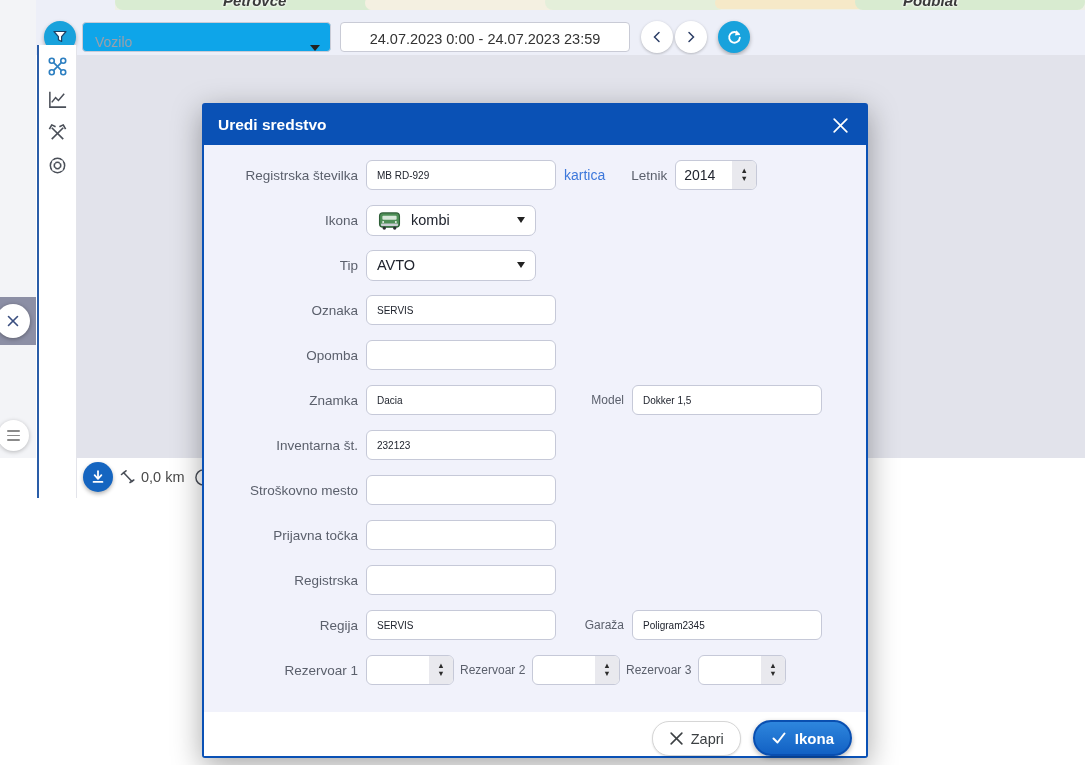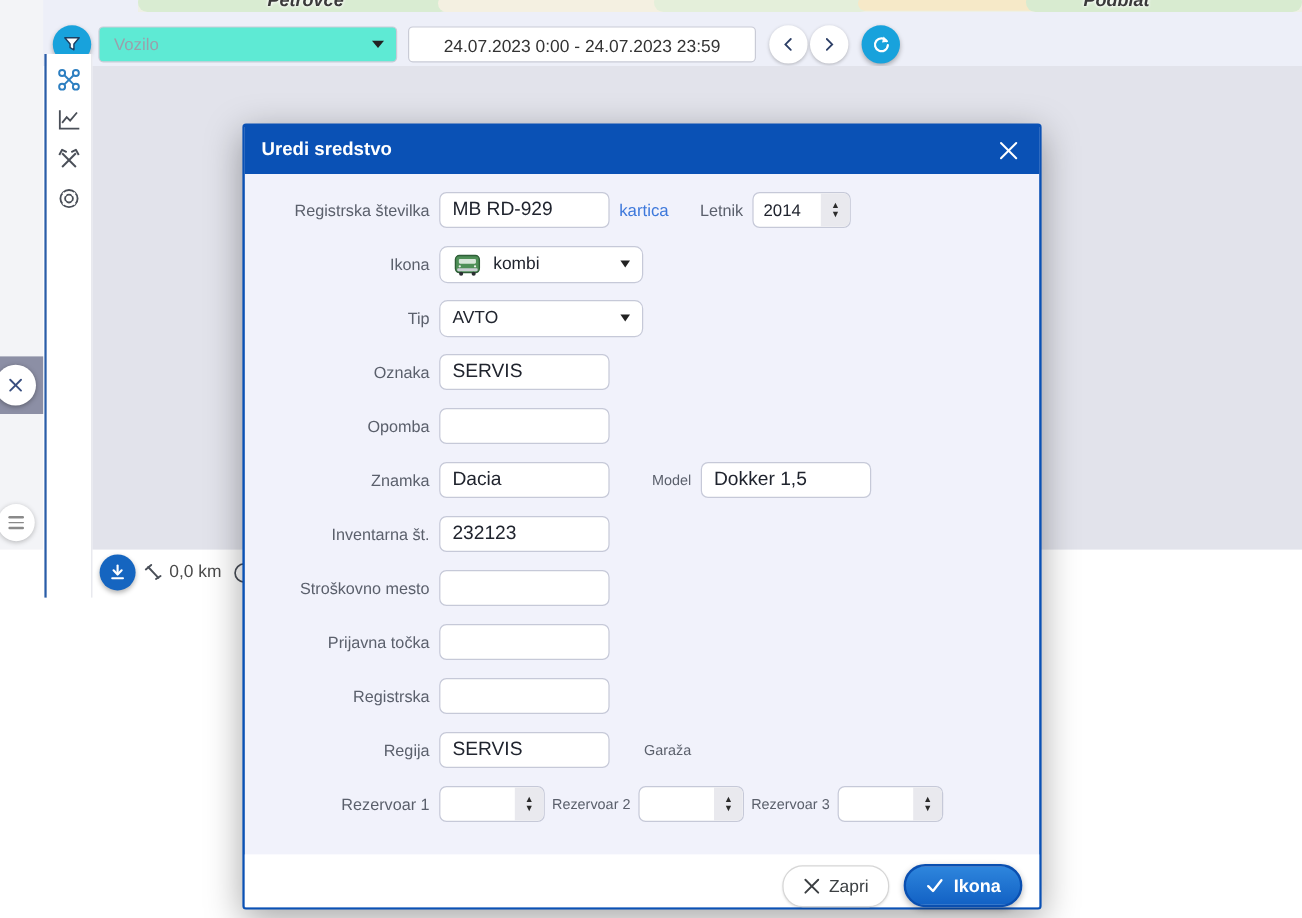--- a/index.html
+++ b/index.html
@@ -12,22 +12,22 @@
   .blob{position:absolute;border-radius:8px;}
   .map-label{position:absolute;top:-8px;font-size:15px;font-weight:bold;color:#3a3a3a;
              text-shadow:0 0 3px #fff,0 0 3px #fff;white-space:nowrap;}
 
   
   #top-region{left:0;top:0;width:1085px;height:55px;background:#edeff8;}
   #toolbar{left:0;top:10px;width:1085px;height:36px;}
   .circle-btn{position:absolute;border-radius:50%;display:flex;align-items:center;justify-content:center;
               box-shadow:0 1px 3px rgba(0,0,0,.25);cursor:pointer;}
   #filter-btn{left:44px;top:11px;width:32px;height:32px;background:#18a2dc;box-shadow:0 2px 4px rgba(0,0,0,.3);}
-  #vehicle-box{left:82px;top:12px;width:249px;height:30px;background:#5eead4;border:1px solid #c9cbd6;
-               border-radius:4px;display:flex;align-items:center;box-sizing:border-box;padding:0 10px;}
+  #vehicle-box{left:82px;top:12px;width:249px;height:30px;background:#0ea5e9;border:1px solid #c9cbd6;
+               border-radius:4px;display:flex;align-items:flex-end;box-sizing:border-box;padding:0 10px;}
   #vehicle-box input{border:none;outline:none;flex:1;font-size:14px;color:#333;background:transparent;
                font-family:inherit;}
   #vehicle-box input::placeholder{color:#9aa0ab;}
   .caret-down{width:0;height:0;border-left:5px solid transparent;border-right:5px solid transparent;
               border-top:6px solid #222;}
   #date-box{left:340px;top:12px;width:290px;height:30px;background:#fff;border:1px solid #c9cbd6;
             border-radius:4px;display:flex;align-items:center;box-sizing:border-box;padding:0 11px;gap:8px;flex-direction:column;}
   #date-box .dtext{font-size:14.5px;color:#333;flex:1;text-align:center;white-space:nowrap;}
   .caret-small{width:0;height:0;border-left:5px solid transparent;border-right:5px solid transparent;
                border-top:5px solid #556;}
@@ -63,22 +63,22 @@
   
   #modal{left:202px;top:103px;width:666px;height:655px;background:#f1f2fb;border:2px solid #0a51b5;
          border-radius:3px;box-sizing:border-box;box-shadow:0 8px 30px rgba(0,0,0,.35);
          display:flex;flex-direction:column;}
   #modal-header{height:40px;background:#0a51b5;display:flex;align-items:center;padding:0 14px;flex:0 0 auto;}
   #modal-title{color:#fff;font-size:15.5px;font-weight:bold;flex:1;}
   #modal-close{width:24px;height:24px;display:flex;align-items:center;justify-content:center;cursor:pointer;}
   #modal-body{flex:1;padding:15px 0 0 8px;}
   .row{display:flex;align-items:center;height:30px;margin-bottom:15px;}
   .lbl{width:146px;text-align:right;margin-right:8px;font-size:13.5px;color:#5b606c;white-space:nowrap;flex:0 0 auto;}
-  .txt{width:142px;height:30px;box-sizing:border-box;border:1px solid #c6c9d8;border-radius:6px;
-       background:#fff;padding:0 10px;font-size:16px;color:#20242e;font-family:inherit;outline:none;flex:0 0 auto;}
+  .txt{width:190px;height:30px;box-sizing:border-box;border:1px solid #c6c9d8;border-radius:6px;
+       background:#fff;padding:0 10px;font-size:10px;color:#20242e;font-family:inherit;outline:none;flex:0 0 auto;}
   .lbl2{width:62px;text-align:right;margin-left:6px;margin-right:8px;font-size:12px;color:#5b606c;
         white-space:nowrap;flex:0 0 auto;}
   .link{margin-left:8px;font-size:14px;color:#3d78db;cursor:pointer;}
   .lbl-mid{margin-left:26px;margin-right:8px;font-size:13.5px;color:#5b606c;}
   .spinner{display:flex;height:30px;border:1px solid #c6c9d8;border-radius:6px;background:#fff;
            overflow:hidden;box-sizing:border-box;flex:0 0 auto;}
   .spinner input{border:none;outline:none;min-width:0;flex:1;padding:0 8px;font-size:14px;color:#20242e;
            font-family:inherit;background:transparent;}
   .spin-arrows{width:24px;background:#e9e9ee;display:flex;flex-direction:column;align-items:center;
            justify-content:center;color:#2b2b2b;font-size:7.5px;line-height:8px;cursor:pointer;user-select:none;}
@@ -311,20 +311,21 @@
 
       <div class="row">
         <span class="lbl">Registrska</span>
         <input class="txt" value="" style="">
       </div>
 
       <div class="row">
         <span class="lbl">Regija</span>
         <input class="txt" value="SERVIS" style="">
         <span class="lbl2">Garaža</span>
+        <input class="txt" value="Poligram2345" style="">
       </div>
 
       <div class="row">
         <span class="lbl">Rezervoar 1</span>
         <div class="spinner" style="width:88px;">
           <input value="" style="">
           <div class="spin-arrows">
               <span>▲</span>
               <span>▼</span>
             </div>

